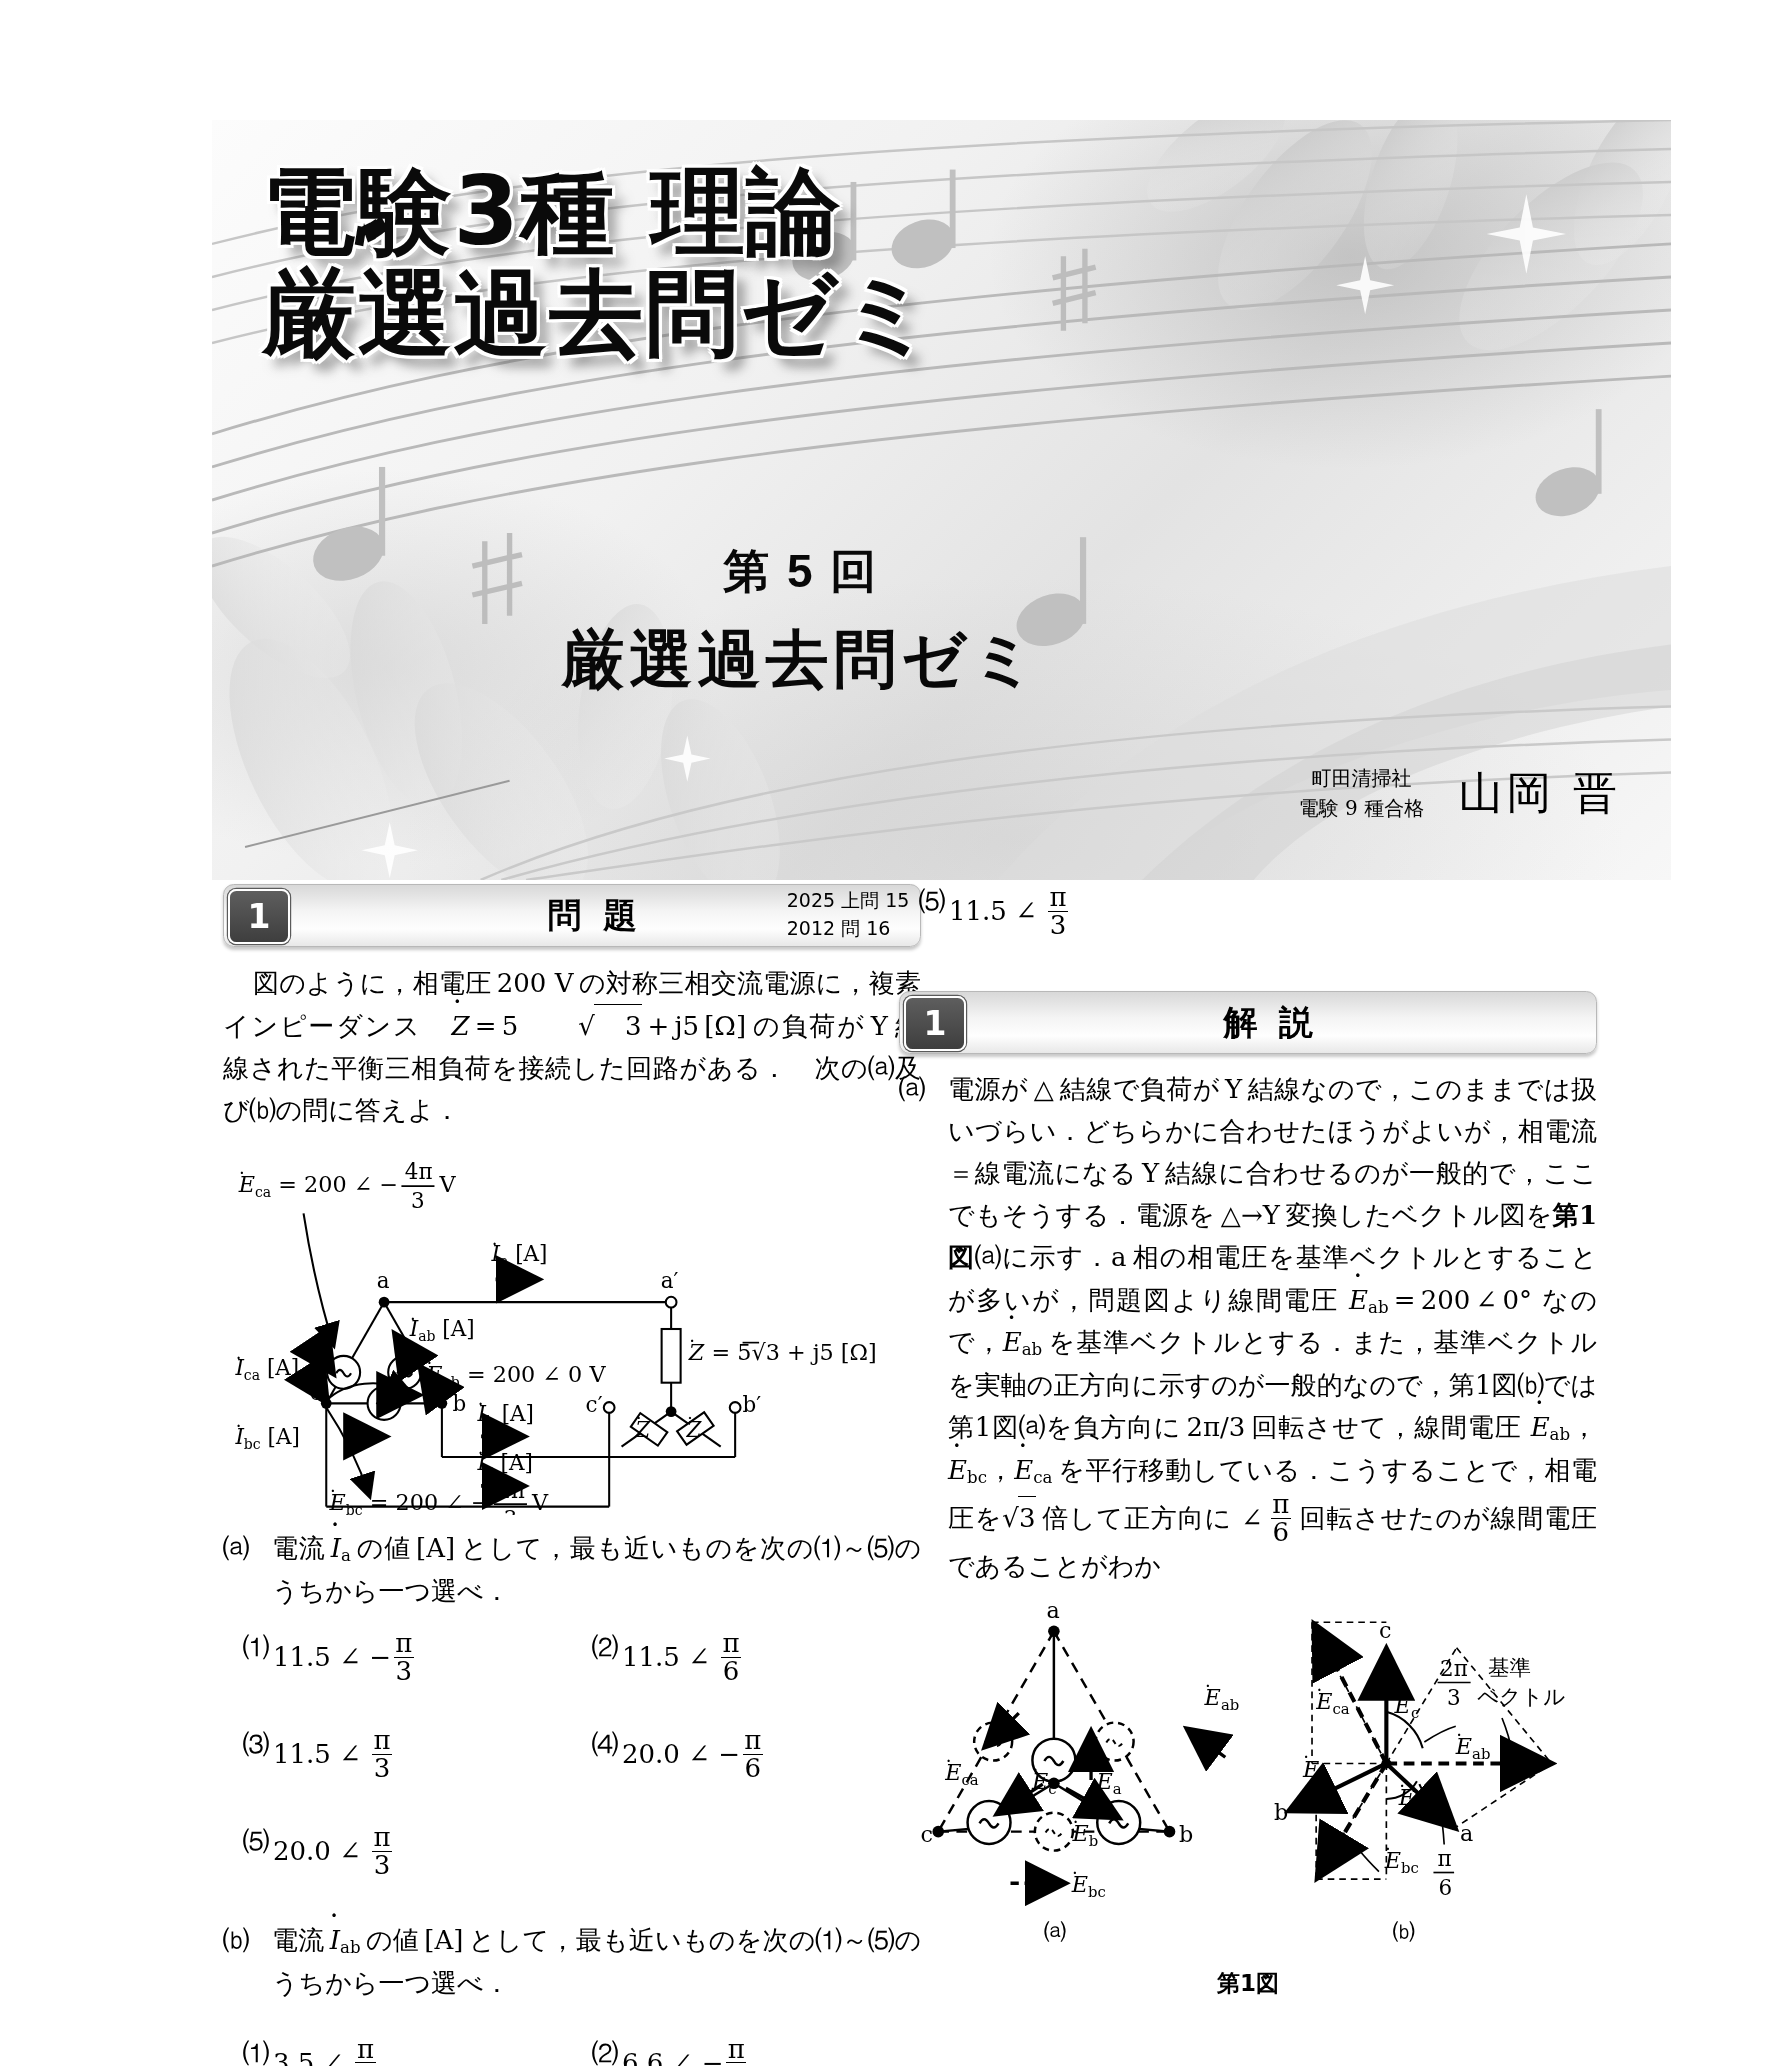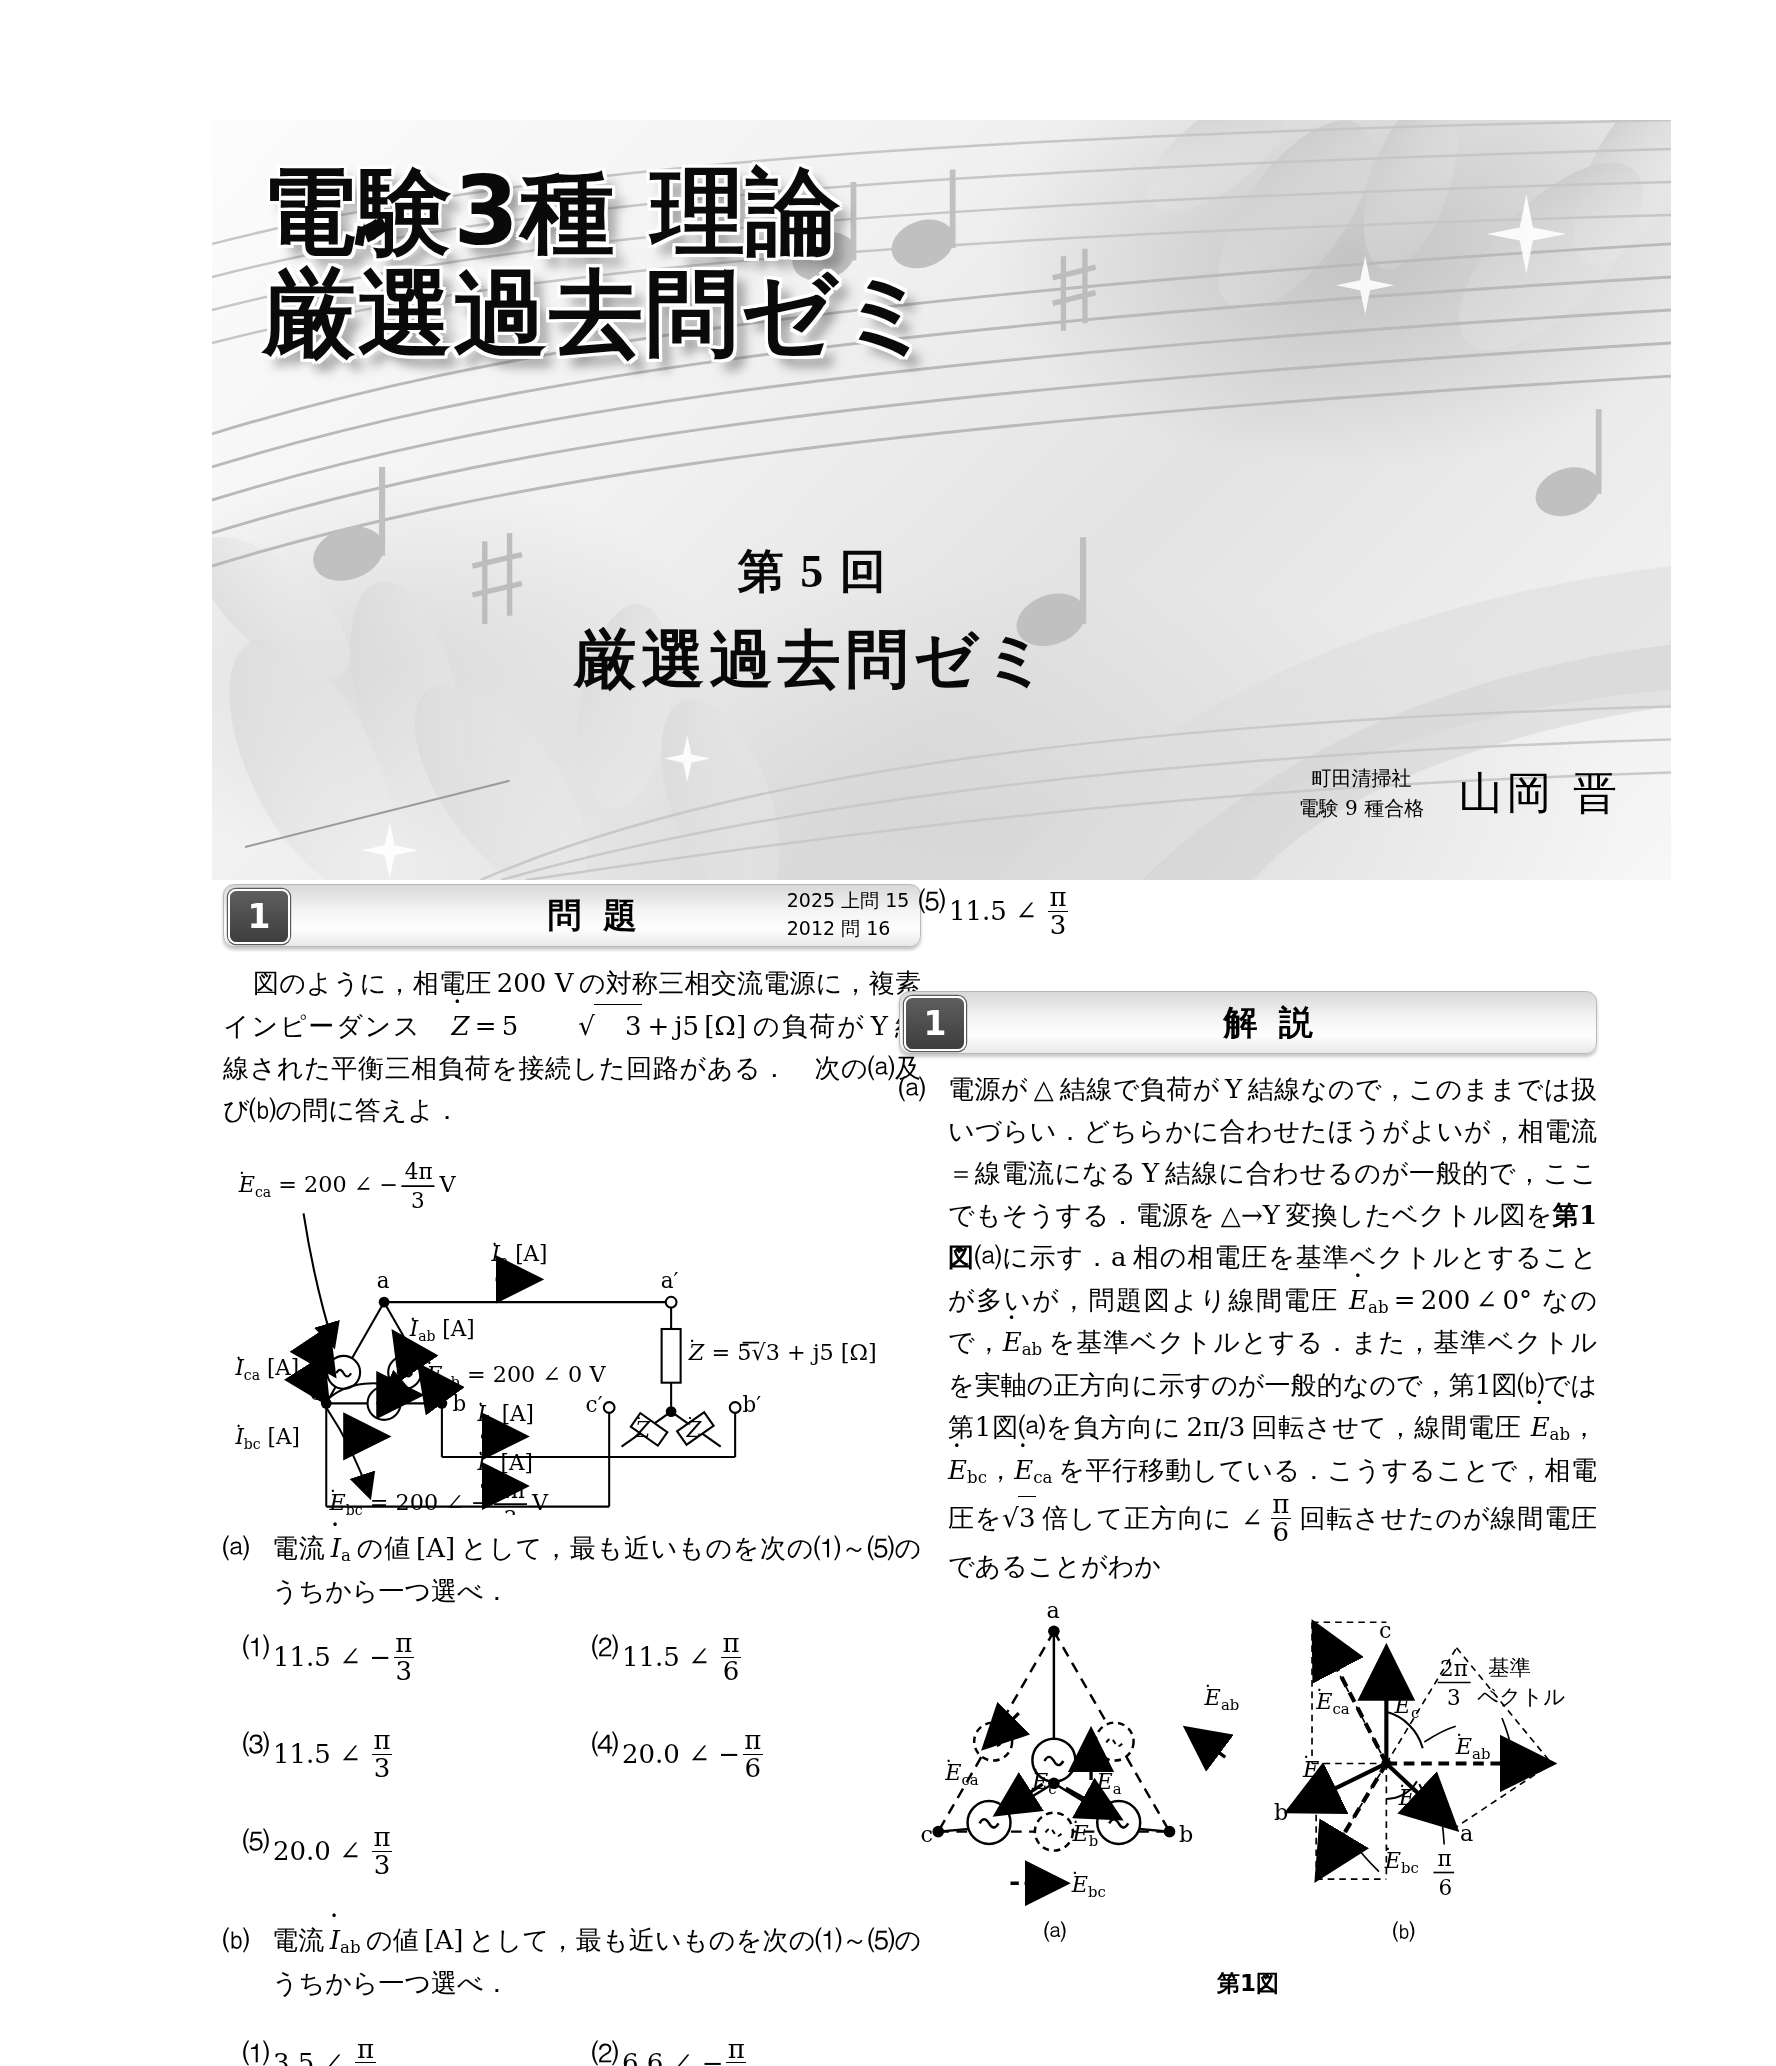--- a/index.html
+++ b/index.html
@@ -30,23 +30,23 @@
     color:#0a0a0a;
     text-shadow:
       -2.9px -2.9px 0 #ffffff, 2.9px -2.9px 0 #ffffff, -2.9px 2.9px 0 #ffffff, 2.9px 2.9px 0 #ffffff,
       0 -3.3px 0 #ffffff, 0 3.3px 0 #ffffff, -3.3px 0 0 #ffffff, 3.3px 0 0 #ffffff,
       10.7px 10.7px 10.7px rgba(80,80,80,.55);
     white-space:nowrap;
   }
   .bannerTitle div{ white-space:nowrap; }
 
   .bannerSub{
-    position:absolute; left:12px; top:421px; width:1178px;
+    position:absolute; left:0; top:421px; width:1178px;
     text-align:center;
-    font-family:Liberation Serif, serif;
+    font-family:Liberation Sans, sans-serif;
     font-weight:bold;
     color:#080808;
   }
   .bannerSub .kai{ font-size:46px; letter-spacing:2.5px; }
   .bannerSub .topic{ font-size:63px; letter-spacing:5px; margin-top:14px; }
 
   .byline{
     position:absolute; right:50px; top:643px;
     display:flex; align-items:center; gap:26.4px;
     font-family:"DejaVu Serif", serif;

